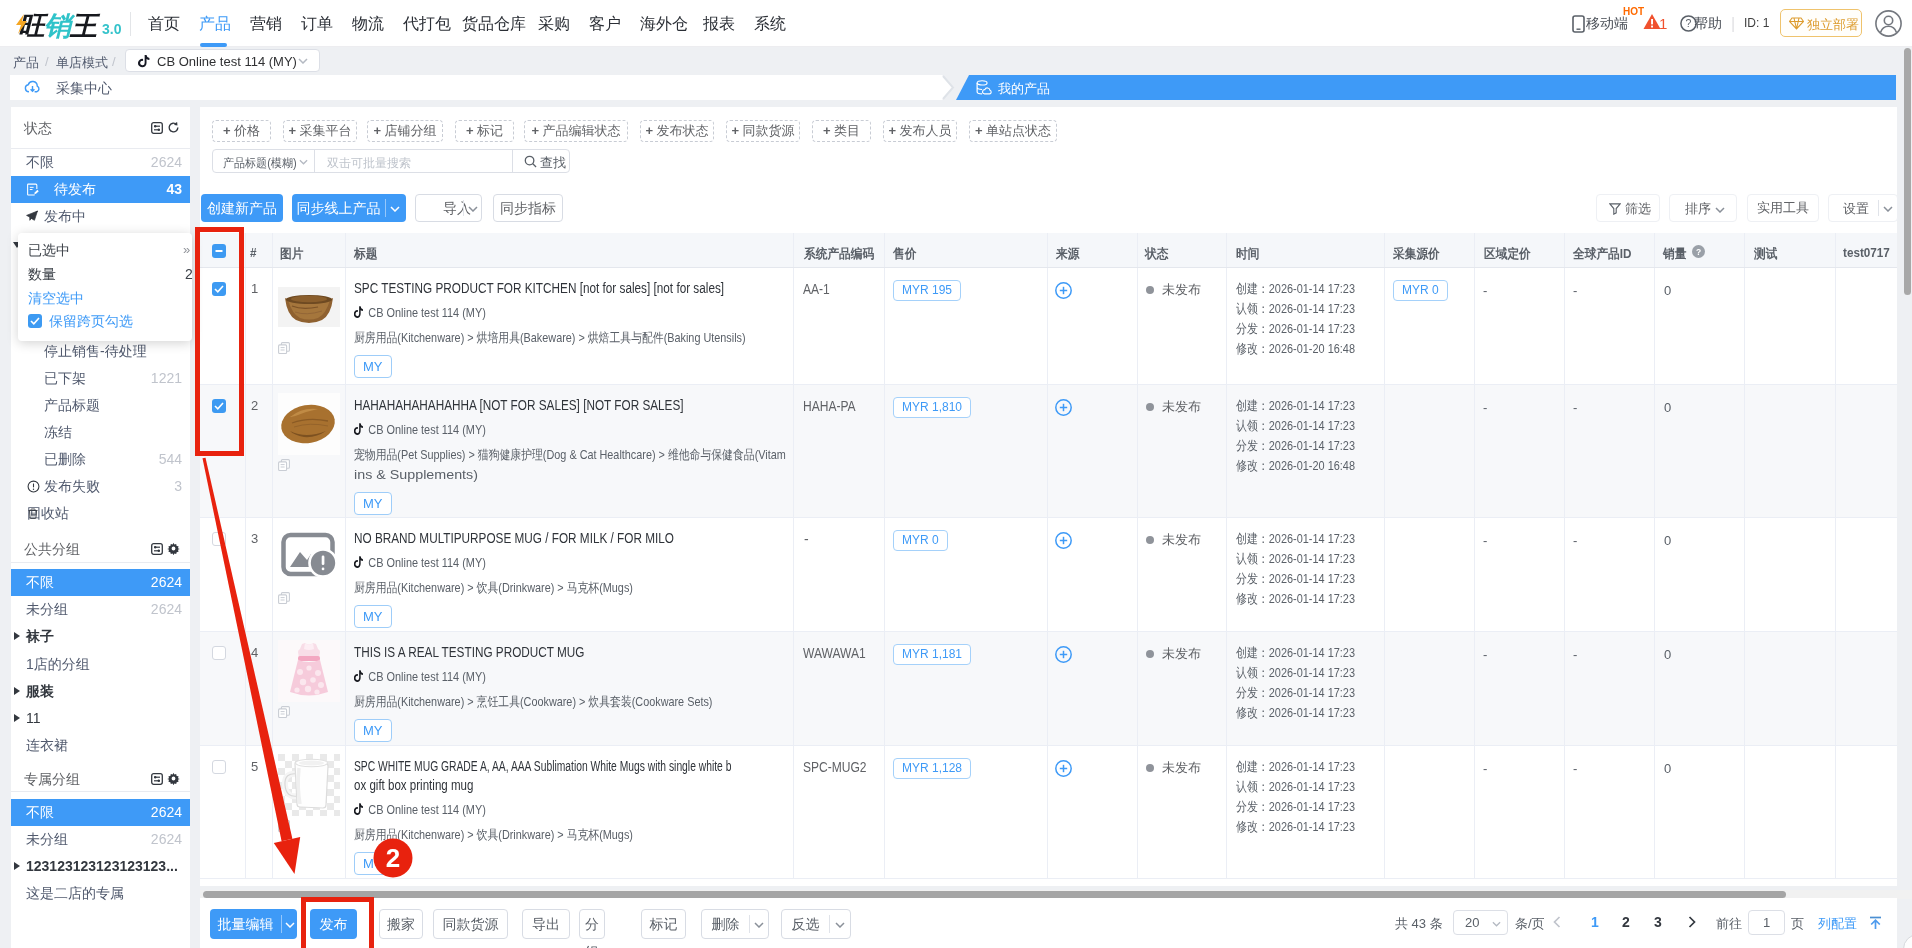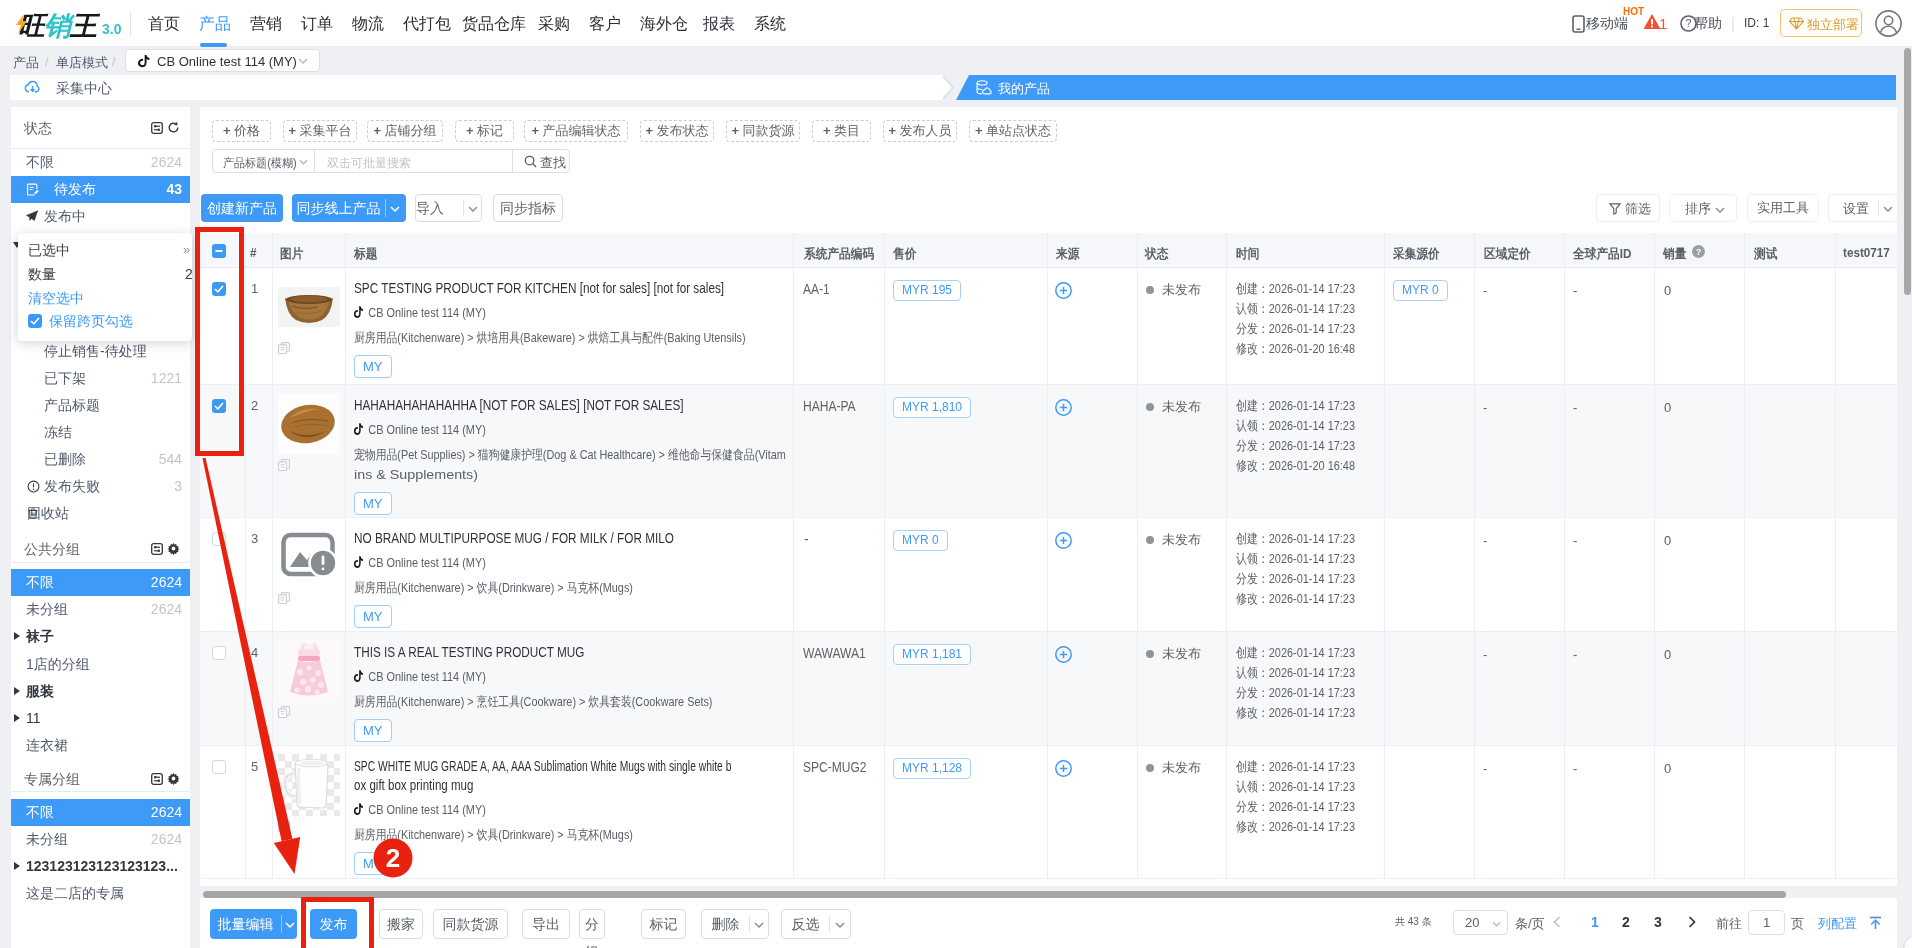--- a/index.html
+++ b/index.html
@@ -294,21 +294,21 @@
 
 <div class="btn blue" style="left:201px;top:194px;width:82px;height:28px;line-height:28px">创建新产品</div>
 <div class="btn blue" style="left:292px;top:194px;width:114px;height:28px;line-height:28px">
   <span class="abs" style="left:0;top:0;width:93px;text-align:center;line-height:28px">同步线上产品</span>
   <div class="abs" style="left:93px;top:5px;width:1px;height:18px;background:rgba(255,255,255,.45)"></div>
   <svg class="abs" style="left:98px;top:12px" width="10" height="6" viewBox="0 0 10 6">
       <path d="M1 1 L5 5 L9 1" fill="none" stroke="#fff" stroke-width="1.5"></path>
     </svg>
 </div>
 <div class="btn" style="left:415px;top:194px;width:67px;height:28px;line-height:26px">
-  <span class="abs" style="left:0;top:0;width:47px;text-align:left;line-height:26px">导入</span>
+  <span class="abs" style="left:8px;top:0;width:47px;text-align:right;line-height:26px">导入</span>
   <div class="abs" style="left:47px;top:5px;width:1px;height:16px;background:#e0e3e9"></div>
   <svg class="abs" style="left:52px;top:11px" width="10" height="6" viewBox="0 0 10 6">
       <path d="M1 1 L5 5 L9 1" fill="none" stroke="#8a9099" stroke-width="1.5"></path>
     </svg>
 </div>
 <div class="btn" style="left:493px;top:194px;width:70px;height:28px;line-height:26px">同步指标</div>
 
 <div class="btn" style="left:1596px;top:194px;width:64px;height:28px;border-color:#eef0f4">
   <svg class="abs" style="left:12px;top:8px" width="12" height="12" viewBox="0 0 14 14">
       <path d="M1 1 h12 l-4.6 5.5 v5 l-2.8 1.5 v-6.5 z" fill="none" stroke="#5a6068" stroke-width="1.3"></path>
@@ -624,21 +624,21 @@
     </svg>
 </div>
 <div class="bbtn" style="left:781px;width:70px">
   <span class="abs" style="left:0;top:0;width:47px;text-align:center;line-height:28px">反选</span>
   <div class="abs" style="left:47px;top:5px;width:1px;height:18px;background:#e0e3e9"></div>
   <svg class="abs" style="left:53px;top:12px" width="10" height="6" viewBox="0 0 10 6">
       <path d="M1 1 L5 5 L9 1" fill="none" stroke="#8a9099" stroke-width="1.5"></path>
     </svg>
 </div>
 
-<span class="abs" style="left:1395px;top:915px;font-size:10px;color:#5a6068">共 43 条</span>
+<span class="abs" style="left:1395px;top:915px;font-size:13px;color:#5a6068">共 43 条</span>
 <div class="abs" style="left:1453px;top:910px;width:55px;height:25px;border:1px solid #dcdfe6;border-radius:4px;background:#fff">
   <span class="abs" style="left:11px;top:4px;font-size:13px;color:#5a6068">20</span>
   <svg class="abs" style="left:38px;top:10px" width="9" height="6" viewBox="0 0 10 6">
       <path d="M1 1 L5 5 L9 1" fill="none" stroke="#b4b9c2" stroke-width="1.4"></path>
     </svg>
 </div>
 <span class="abs" style="left:1515px;top:915px;font-size:13px;color:#5a6068">条/页</span>
 <svg class="abs" style="left:1553px;top:916px" width="8" height="12" viewBox="0 0 8 12">
     <path d="M6.5 1 L1.5 6 L6.5 11" fill="none" stroke="#c0c4cc" stroke-width="1.7"></path>
   </svg>

